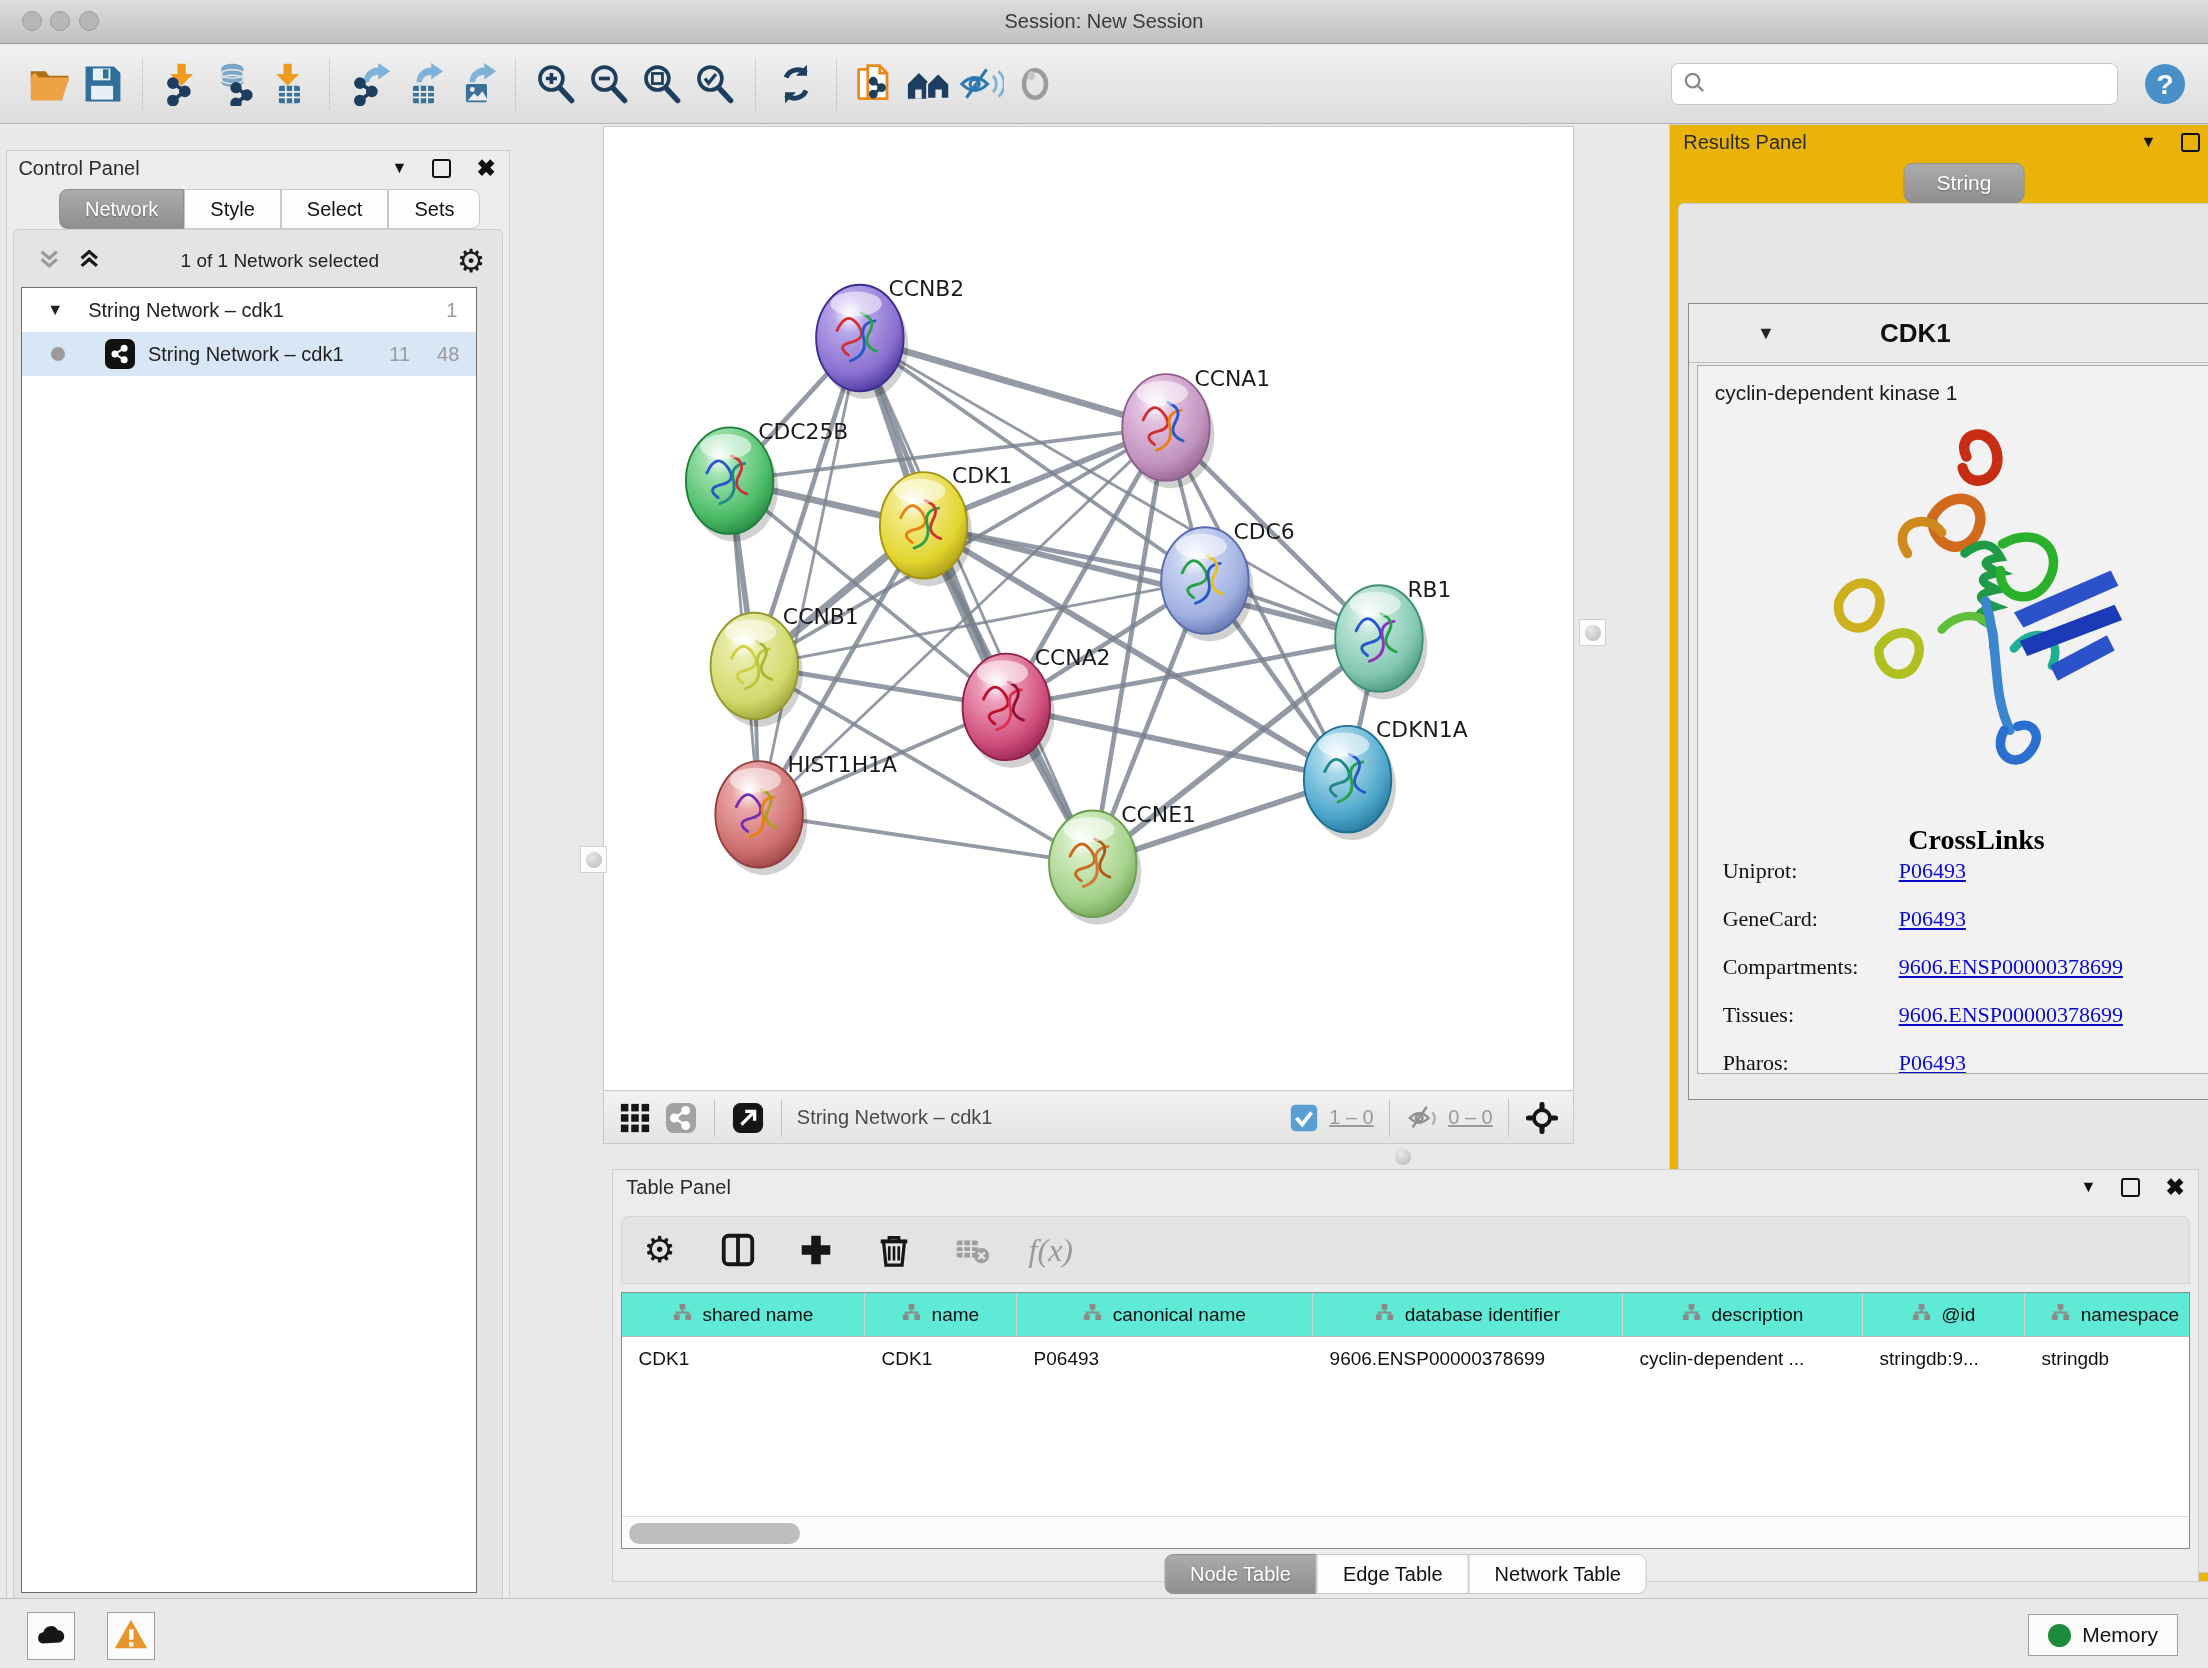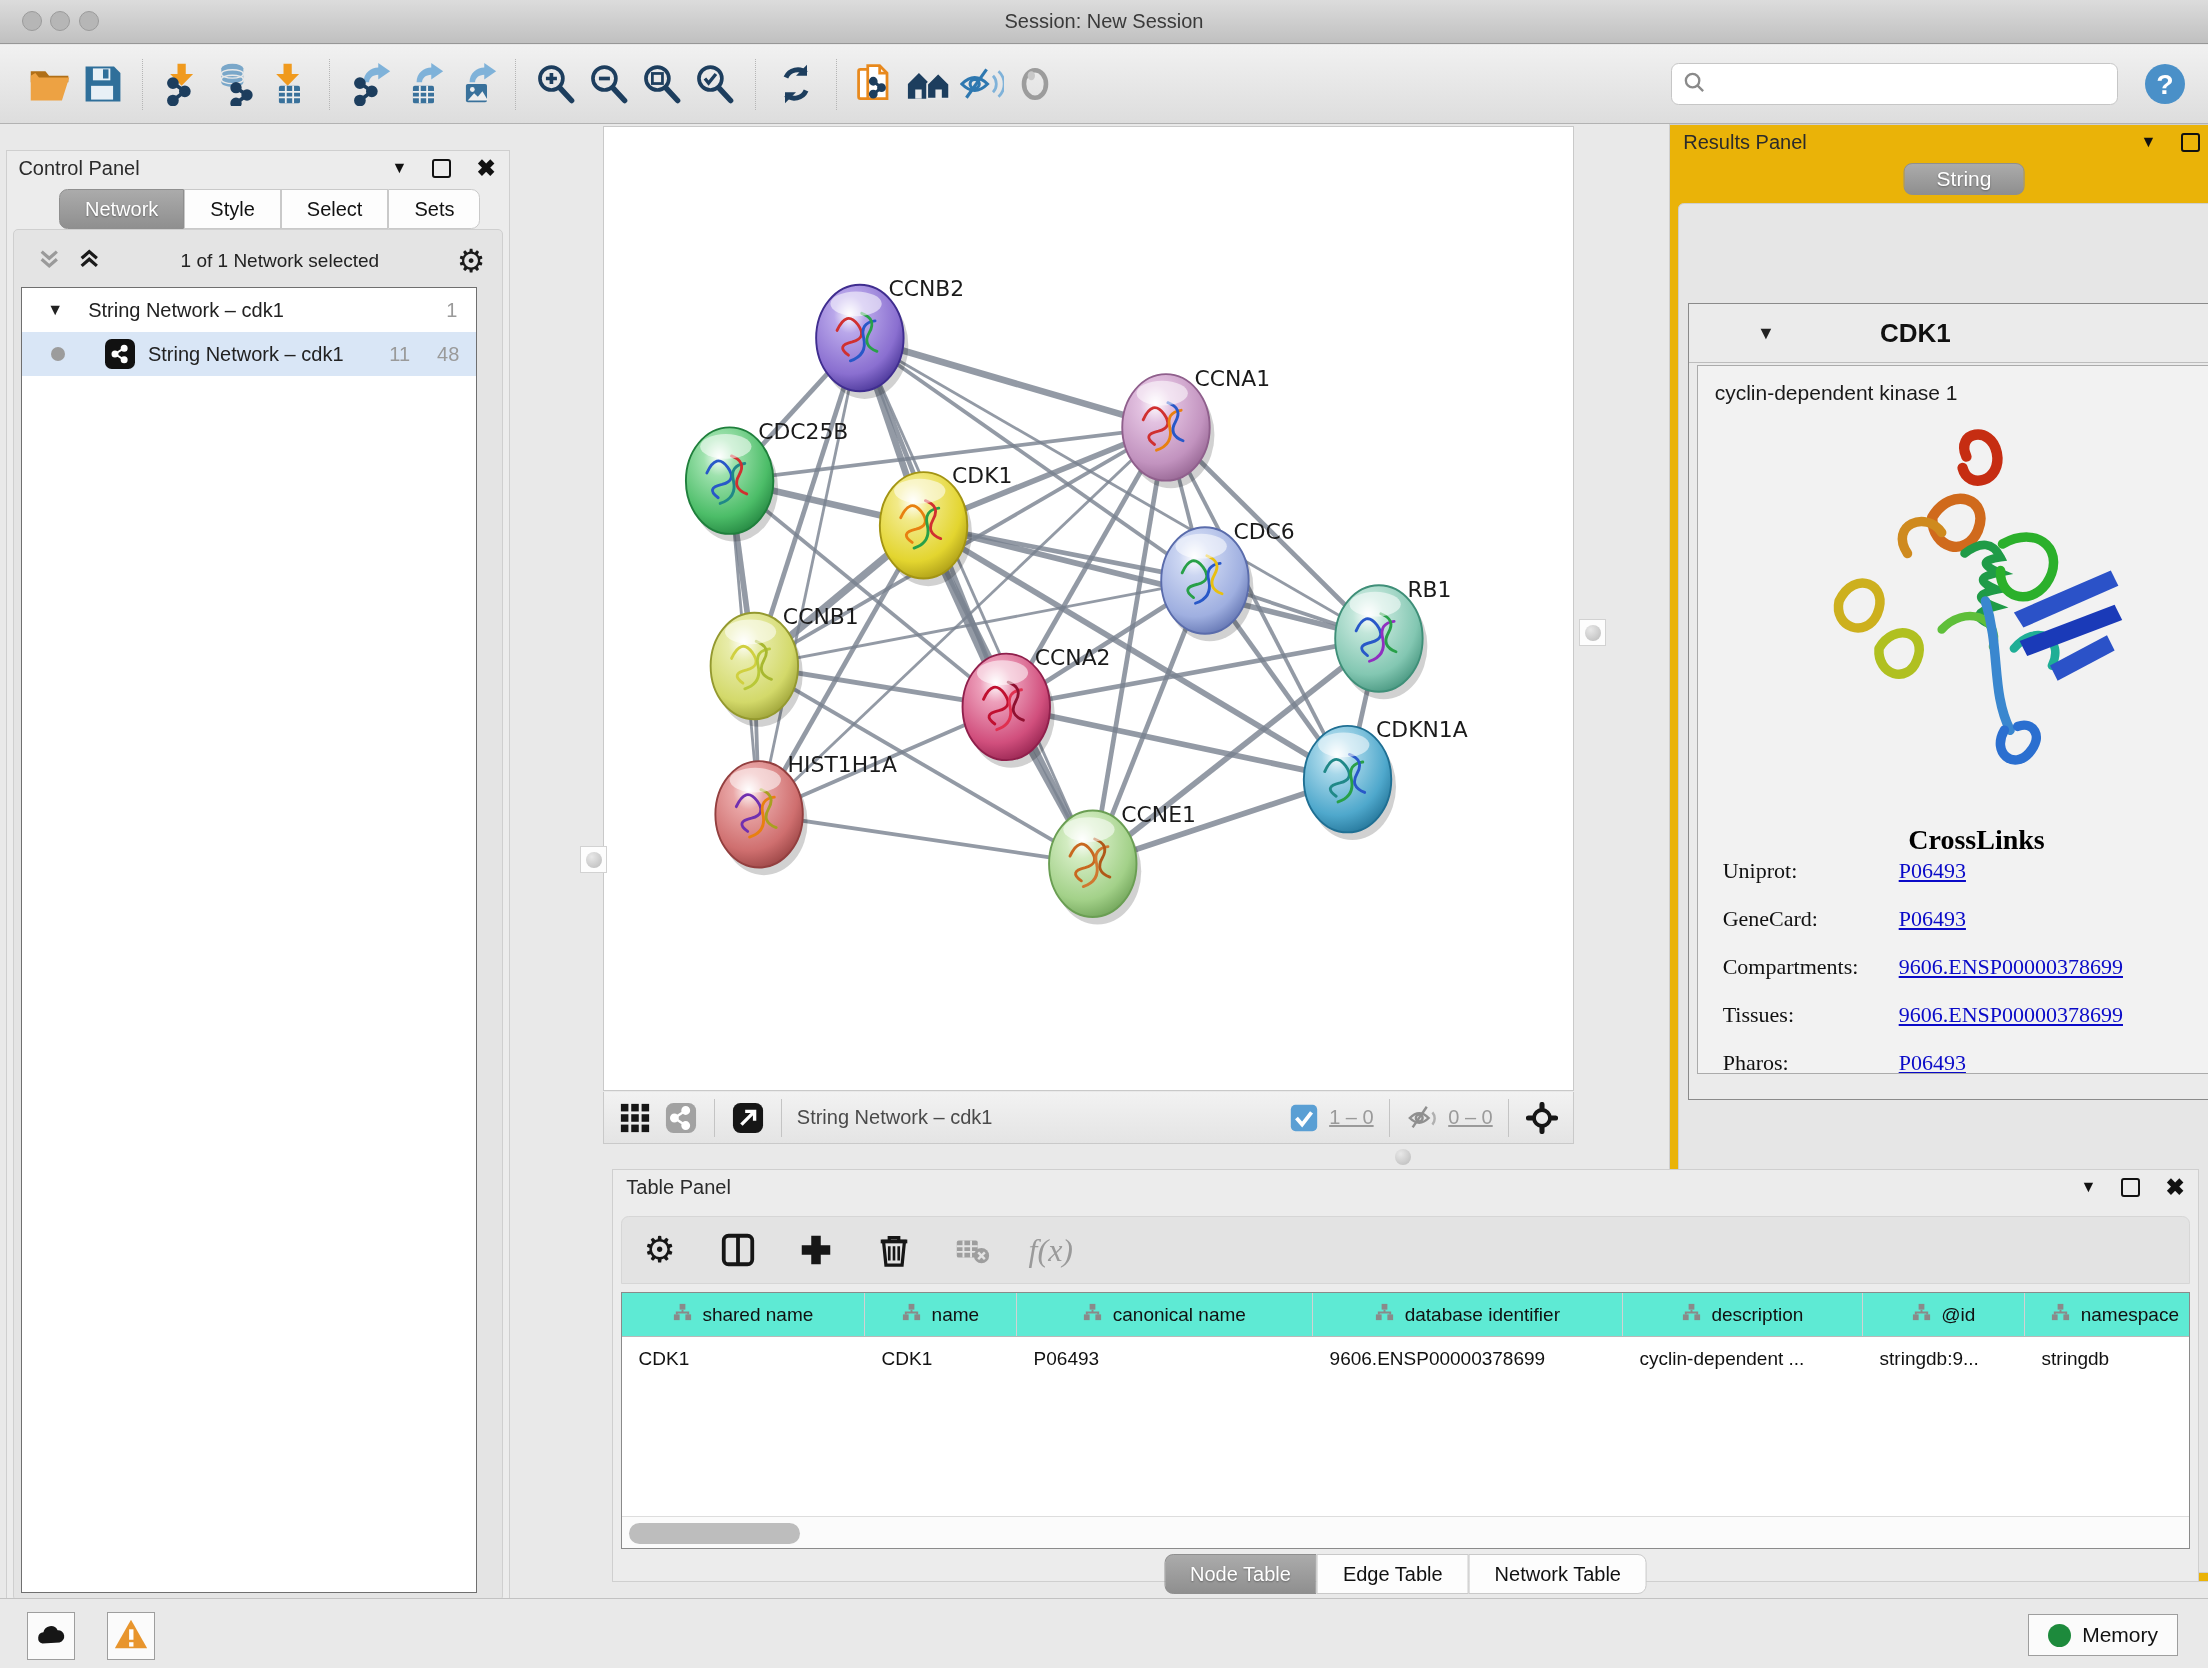--- a/index.html
+++ b/index.html
@@ -75,21 +75,21 @@
   .split-handle { position:absolute; width:27px; height:27px; background:#fdfdfd; border:1px solid #d2d2d2;
     display:flex; align-items:center; justify-content:center; }
   .split-handle i { width:16px; height:16px; border-radius:50%;
     background:radial-gradient(circle at 35% 30%, #e8e8e8, #b9b9b9); display:block; }
   .split-dot { position:absolute; width:16px; height:16px; border-radius:50%;
     background:radial-gradient(circle at 35% 30%, #e8e8e8, #b9b9b9); }
 
   
   .results-panel { position:absolute; left:1669px; top:124px; width:590px; height:1458px; background:#eab308;
     border:1px solid #cfcfcf; }
-  .rp-tab { position:absolute; left:50%; transform:translateX(-50%); top:38px; height:32px; padding:12px 32px;
+  .rp-tab { position:absolute; left:50%; transform:translateX(-50%); top:38px; height:40px; padding:12px 32px;
     display:flex; align-items:center; background:linear-gradient(#ababab,#8f8f8f); color:#fff; font-size:21px;
     border:1px solid #8f8f8f; border-radius:8.6px; text-shadow:0 1px 1.9px rgba(0,0,0,.35); }
   .rp-body { position:absolute; left:7.6px; top:78px; right:7.6px; bottom:7.6px; background:#e6e6e6;
     border:1px solid #cfcfcf; border-radius:5.7px; }
   .rp-btnbox { position:absolute; left:9.5px; right:9.5px; top:15px; height:78px; background:#ebebeb;
     border:1px solid #ababab; display:flex; align-items:center; justify-content:center; gap:34px; }
   .rp-btn { height:42px; padding:0 32px; background:linear-gradient(#ffffff,#f2f2f2); border:1px solid #bbb;
     border-radius:8.6px; font-size:21px; color:#111; display:flex; align-items:center; }
   .rp-section { position:absolute; left:9.5px; right:9.5px; top:99px; height:797px; background:#ebebeb;
     border:1.9px solid #8a8a8a; }

